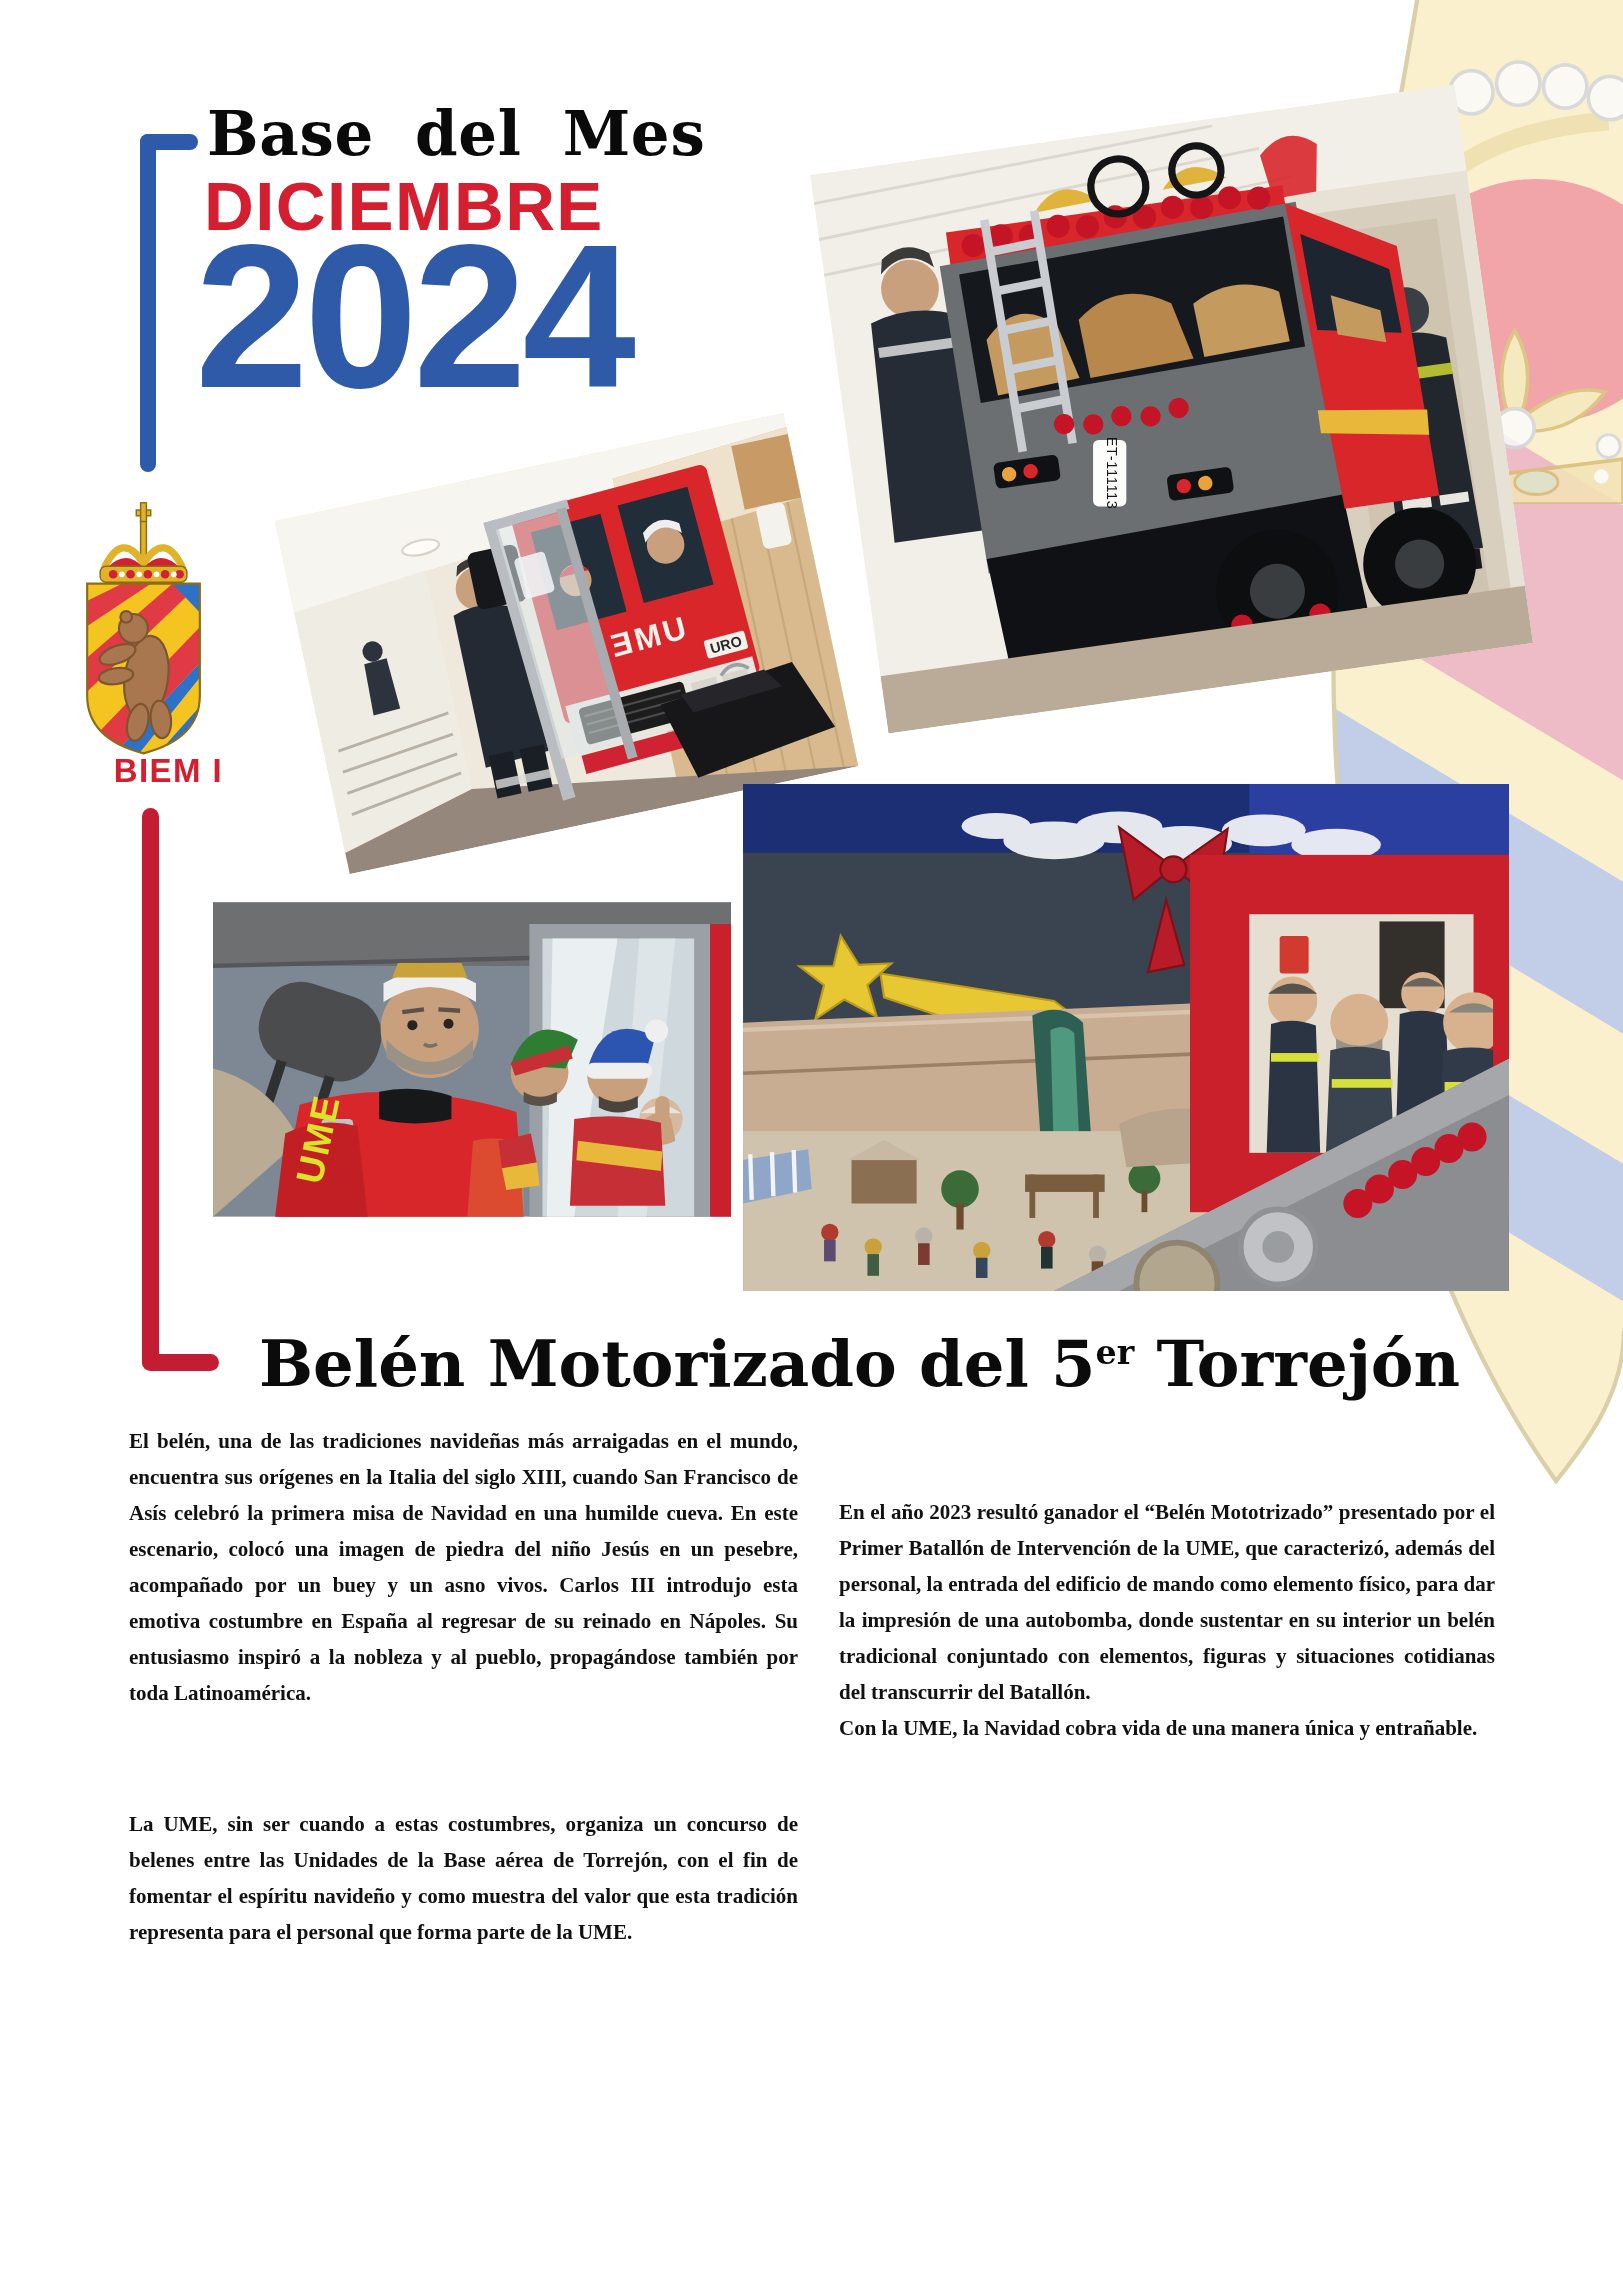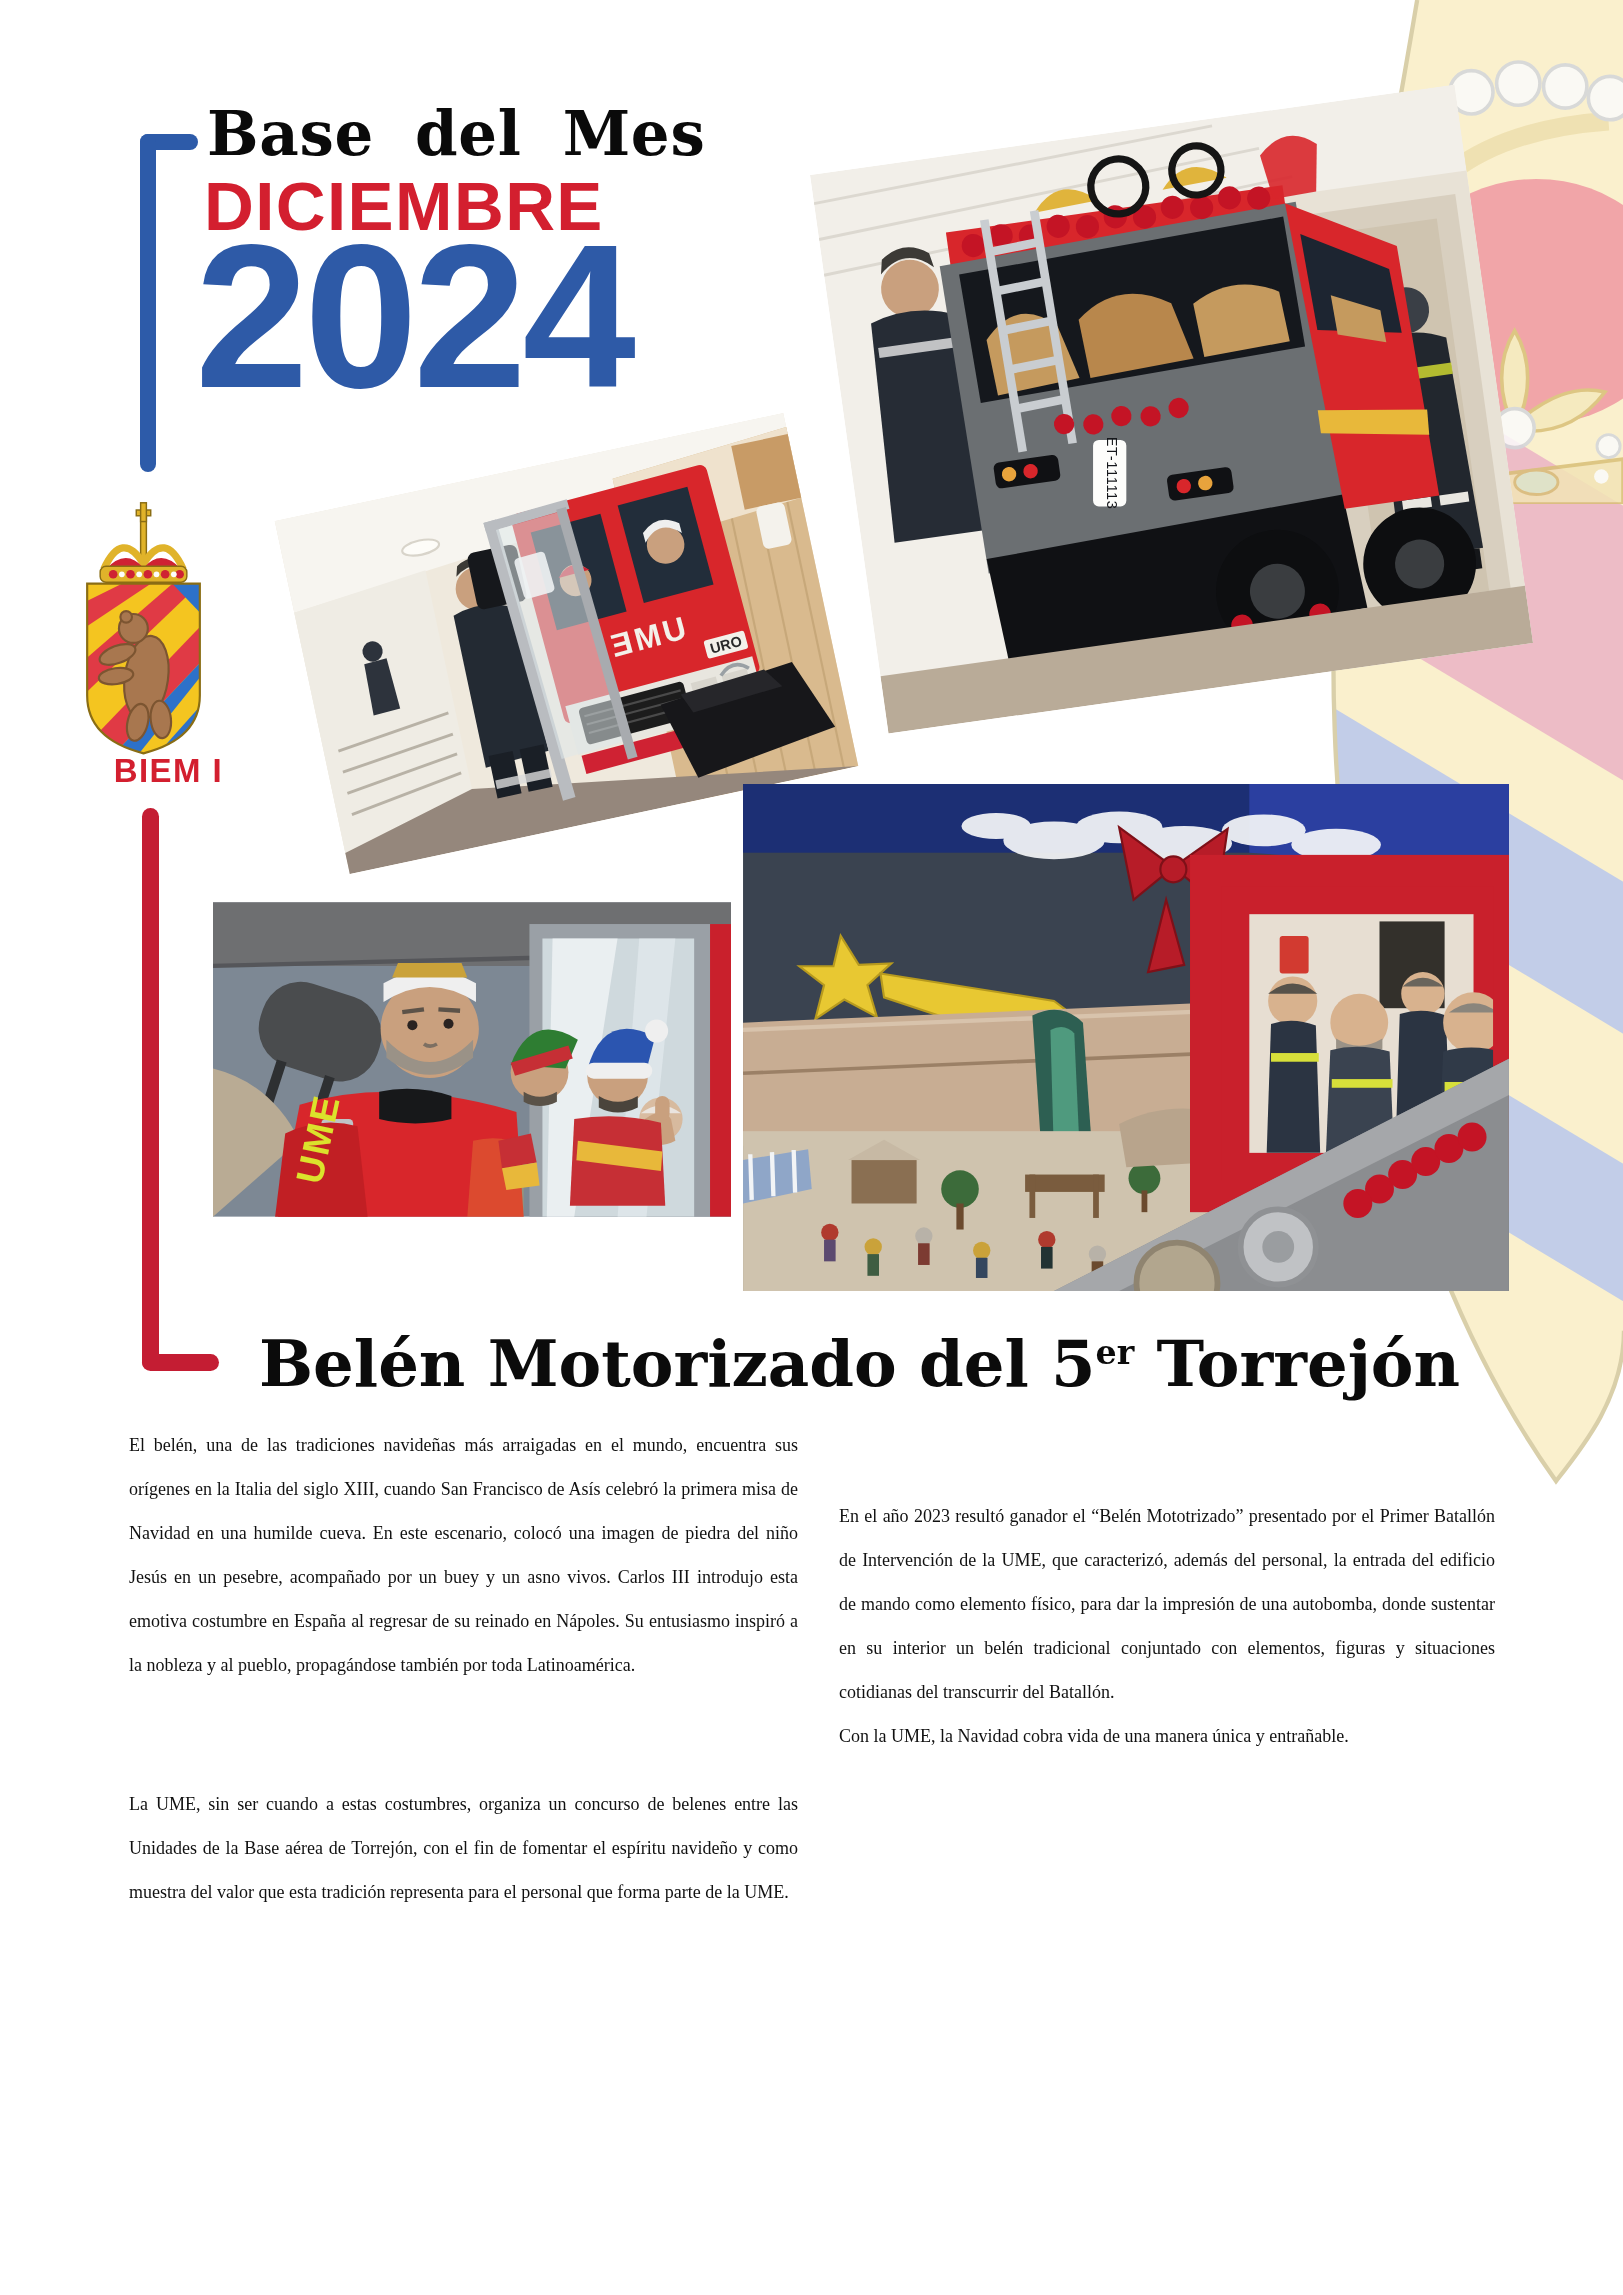--- a/index.html
+++ b/index.html
@@ -30,21 +30,21 @@
   .photo{position:absolute;overflow:hidden;}
   .photo svg{display:block;}
   .photo-truckrear{left:846px;top:127px;width:651px;height:564px;transform:rotate(-8deg);z-index:2;}
   .photo-corridor{left:306px;top:463px;width:521px;height:361px;transform:rotate(-12deg);z-index:3;}
   .photo-nativity{left:743px;top:784px;width:766px;height:507px;z-index:4;}
   .photo-umeman{left:213px;top:902px;width:518px;height:315px;z-index:4;}
   
   .title{left:259px;top:1332px;font-family:"DejaVu Serif",serif;font-weight:bold;font-size:64px;line-height:1;
          color:#0b0b0b;z-index:6;white-space:nowrap;letter-spacing:0px;}
   .title sup{font-size:0.52em;vertical-align:super;line-height:0;}
-  .col{position:absolute;z-index:6;font-size:18px;line-height:44px;text-align:justify;}
+  .col{position:absolute;z-index:6;font-size:21px;line-height:36px;text-align:justify;font-weight:bold;}
   .col p{margin:0;}
   .col-left{left:129px;top:1423px;width:669px;}
   .col-right{left:839px;top:1494px;width:656px;}
   .col-left .p2{margin-top:95px;}
   .col-right .p2{margin-top:64px;}
   svg text{font-family:"Liberation Sans",sans-serif;}
 </style>
 </head>
 <body>
 

